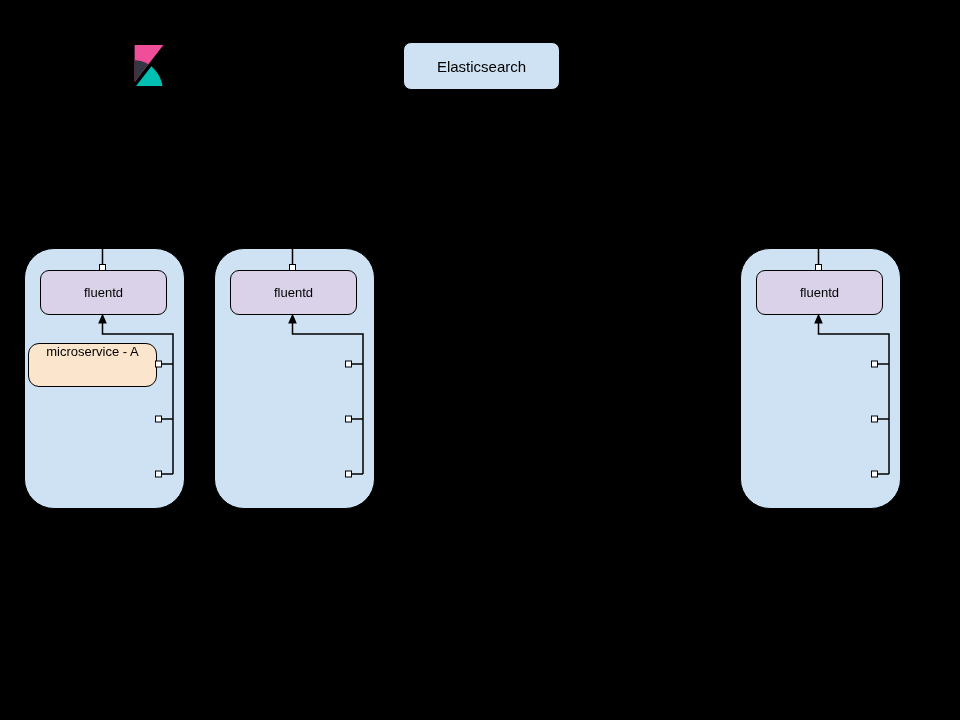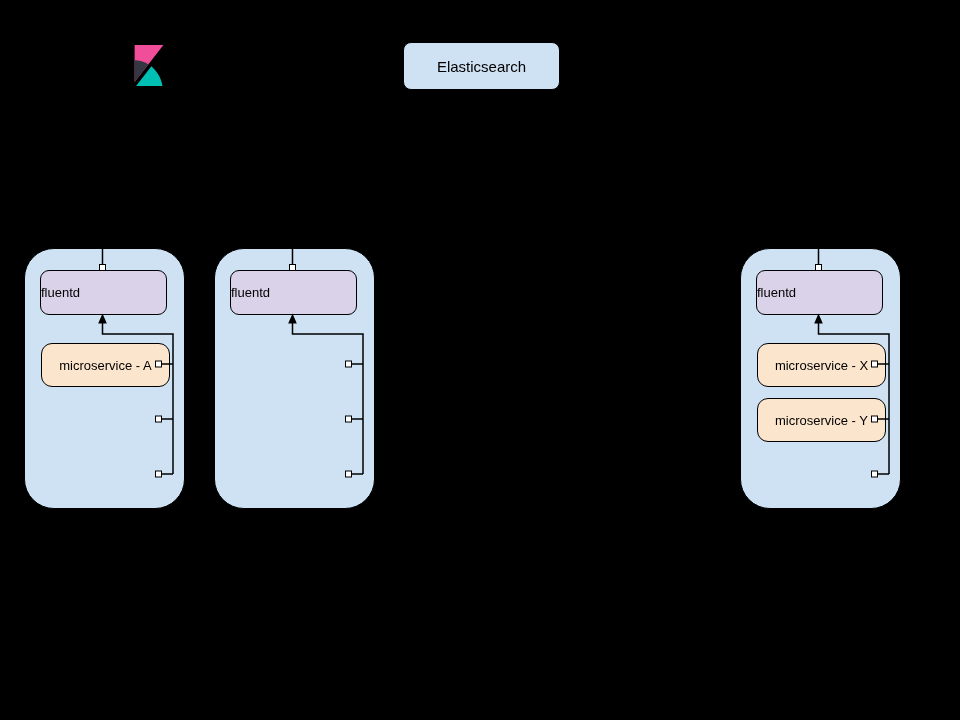--- a/index.html
+++ b/index.html
@@ -30,31 +30,30 @@
     border-radius:30px;
   }
   .group-1{left:24px}
   .group-2{left:214px}
   .group-3{left:740px}
   .fluentd-box{
     position:absolute;left:15px;top:21px;width:125px;height:43px;
     background:var(--fluentd-fill,#d9d2e9);
     border:1.4px solid var(--stroke,#000);
     border-radius:9px;
-    display:flex;align-items:center;justify-content:flex-start;
+    display:flex;align-items:center;justify-content:center;
     font-size:13px;
   }
   .svc-box{
     position:absolute;left:3px;width:127px;height:42px;
     background:var(--service-fill,#fce5cd);
     border:1.4px solid var(--stroke,#000);
     border-radius:11px;
-    display:flex;align-items:center;justify-content:center;
+    display:flex;justify-content:center;
     font-size:13px;
-    margin-left:13px;
   }
   .svc-0{top:94px}
   .svc-1{top:149px}
   .svc-2{top:204px}
   #connectors{position:absolute;left:0;top:0;pointer-events:none;}
 </style>
 </head>
 <body>
 
 <div id="canvas">
@@ -81,26 +80,20 @@
   <div class="group group-2">
     <div class="fluentd-box">
       <span>fluentd</span>
     </div>
   </div>
 
   <div class="group group-3">
     <div class="fluentd-box">
       <span>fluentd</span>
     </div>
-    <div class="svc-box svc-0">
-      <span>microservice - X</span>
-    </div>
-    <div class="svc-box svc-1">
-      <span>microservice - Y</span>
-    </div>
   </div>
 
   <svg id="connectors" width="960" height="720" viewBox="0 0 960 720">
     <defs>
       <g id="conn" stroke="#000" stroke-width="1.5" fill="none">
 
         <path d="M102.5 89 V268"></path>
 
         <path d="M102.5 322 V334 H173 V474"></path>
         <path d="M156 364 H173"></path>

